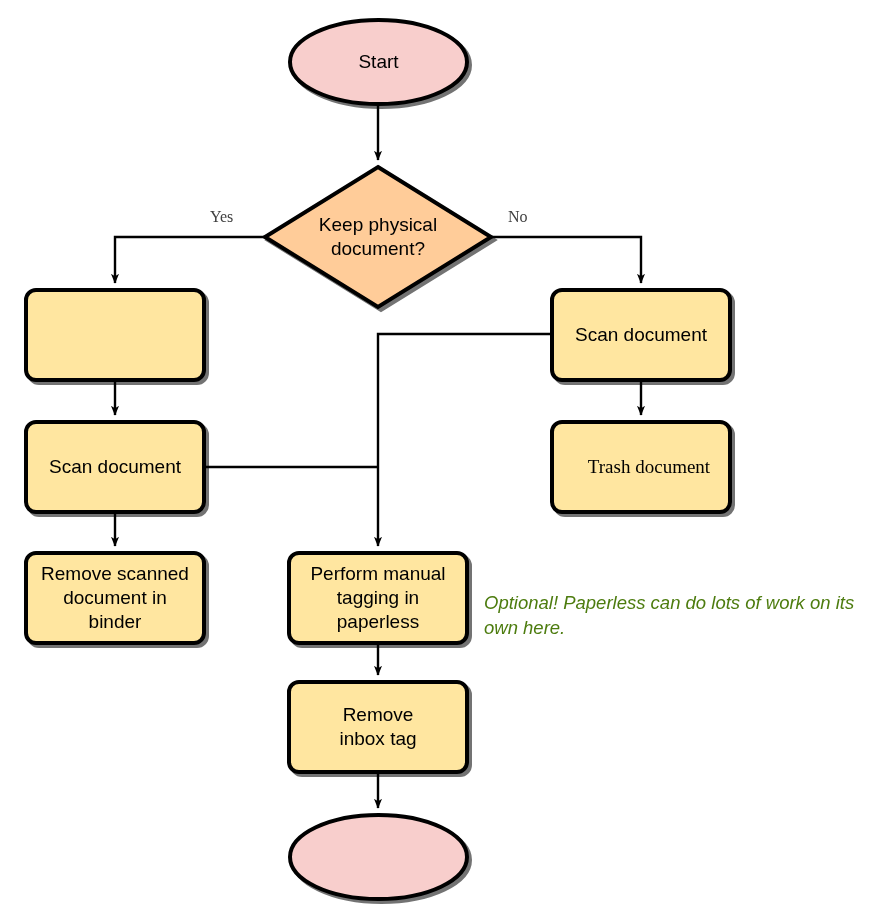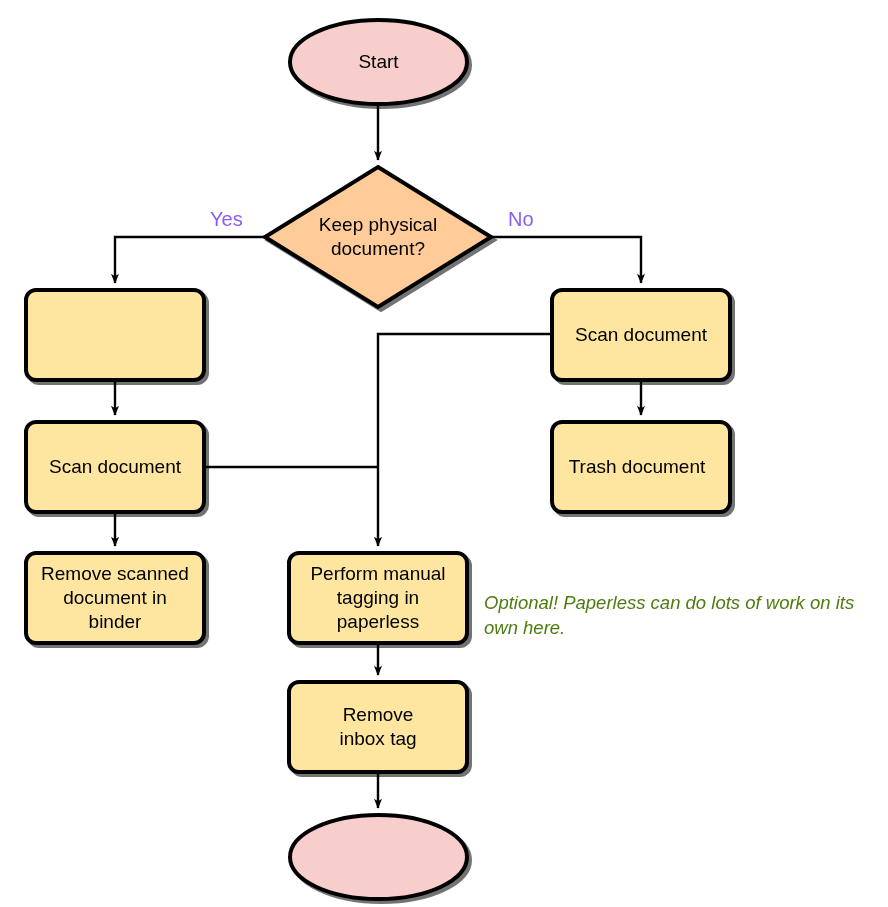--- a/index.html
+++ b/index.html
@@ -34,23 +34,23 @@
     text-align: center;
     font-family: "Liberation Sans", sans-serif;
     font-size: 19px;
     line-height: 24px;
     color: #000000;
     pointer-events: none;
     white-space: pre-line;
   }
   .edge-label {
     position: absolute;
-    font-family: Liberation Sans, sans-serif;
-    font-size: 20px;
-    color: #8b5cf6;
+    font-family: Liberation Serif, serif;
+    font-size: 16px;
+    color: #404040;
     pointer-events: none;
     white-space: nowrap;
   }
   .annotation {
     position: absolute;
     font-family: "Liberation Sans", sans-serif;
     font-style: italic;
     font-size: 18.5px;
     line-height: 25px;
     color: #4d7c0f;
@@ -126,21 +126,21 @@
 
 
   <div class="node-label" style="left:26px; top:422px; width:178px; height:90px;">Scan document</div>
 
   <div class="node-label" style="left:26px; top:553px; width:178px; height:90px;">Remove scanned
 document in
 binder</div>
 
   <div class="node-label" style="left:552px; top:290px; width:178px; height:90px;">Scan document</div>
 
-  <div class="node-label" style="left:548px; top:422px; width:178px; height:90px;">Trash document</div>
+  <div class="node-label" style="left:560px; top:422px; width:178px; height:90px;font-family:Liberation Serif, serif;">Trash document</div>
 
   <div class="node-label" style="left:289px; top:682px; width:178px; height:90px;">Remove
 inbox tag</div>
 
   <div class="node-label" style="left:289px; top:553px; width:178px; height:90px;">Perform manual
 tagging in
 paperless</div>
 
 
   <div class="edge-label" style="left:210px; top:208px;">Yes</div>

